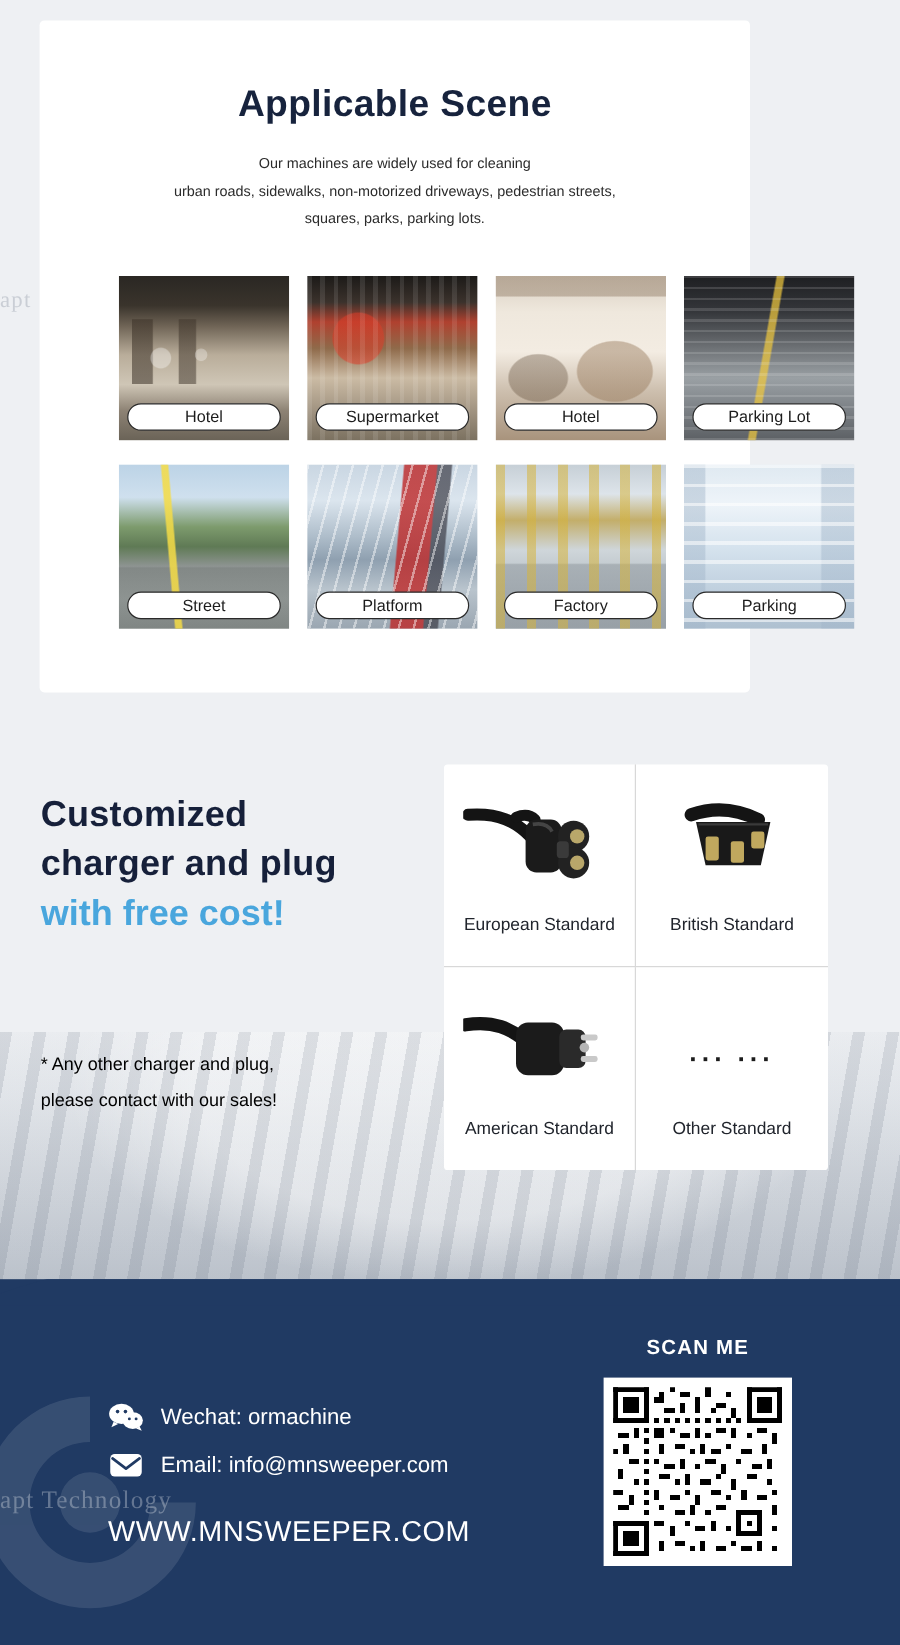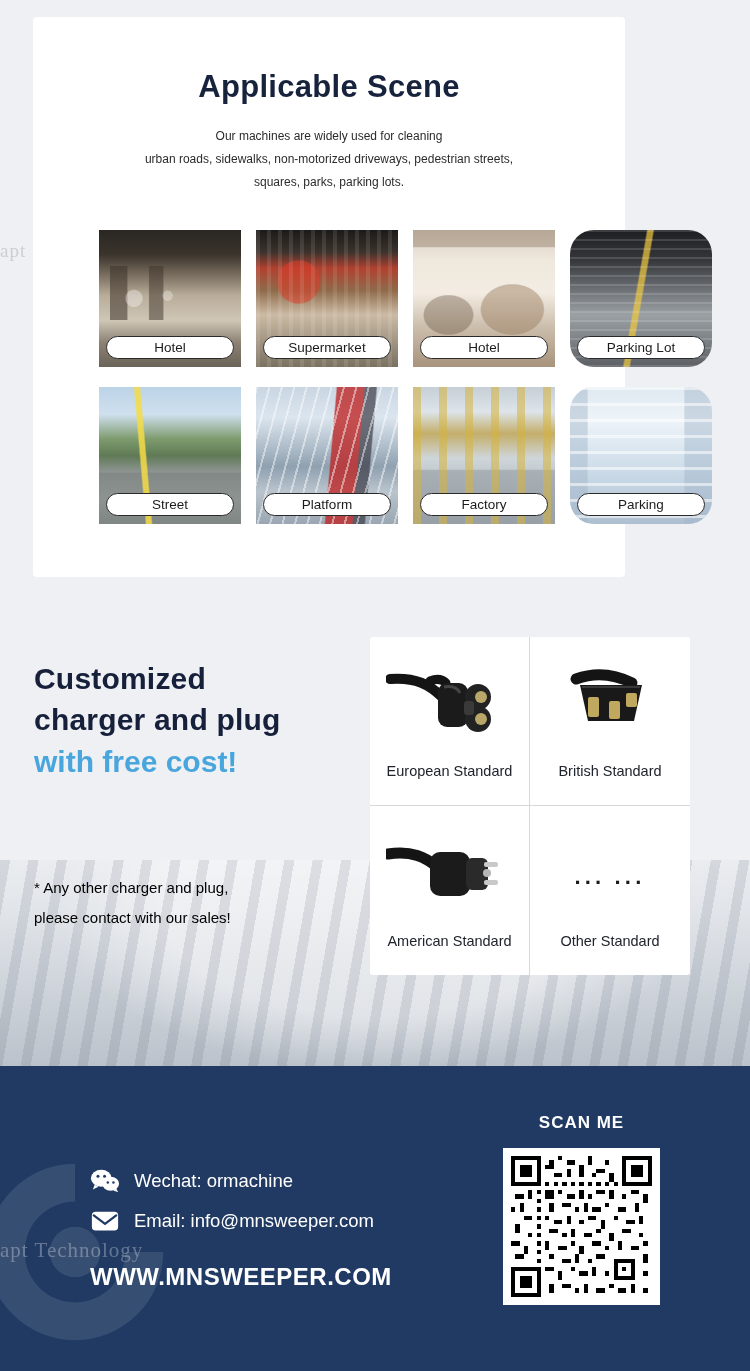--- a/index.html
+++ b/index.html
@@ -54,21 +54,21 @@
     gap: 0px;
   }
   .scene-cell {
     position: relative;
     width: 142px;
     height: 137px;
     margin-right: 15px;
     margin-bottom: 20px;
     overflow: hidden;
   }
-  .scene-cell:nth-child(4n) { margin-right: 0; border-radius: 24px; }
+  .scene-cell:nth-child(4n) { margin-right: 0; }
   .scene-img {
     position: absolute;
     inset: 0;
     width: 100%;
     height: 100%;
   }
   .scene-label {
     position: absolute;
     left: 50%;
     transform: translateX(-50%);
@@ -318,21 +318,21 @@
   .contact-text {
     color: #ffffff;
     font-size: 18.5px;
   }
   .site {
     position: absolute;
     left: 90px;
     top: 1263px;
     color: #ffffff;
     font-size: 24px;
-    font-weight: bold;
+    font-weight: normal;
     letter-spacing: .5px;
     text-align: right;
   }
   .scan-me {
     position: absolute;
     left: 503px;
     top: 1113px;
     width: 157px;
     text-align: center;
     color: #ffffff;

